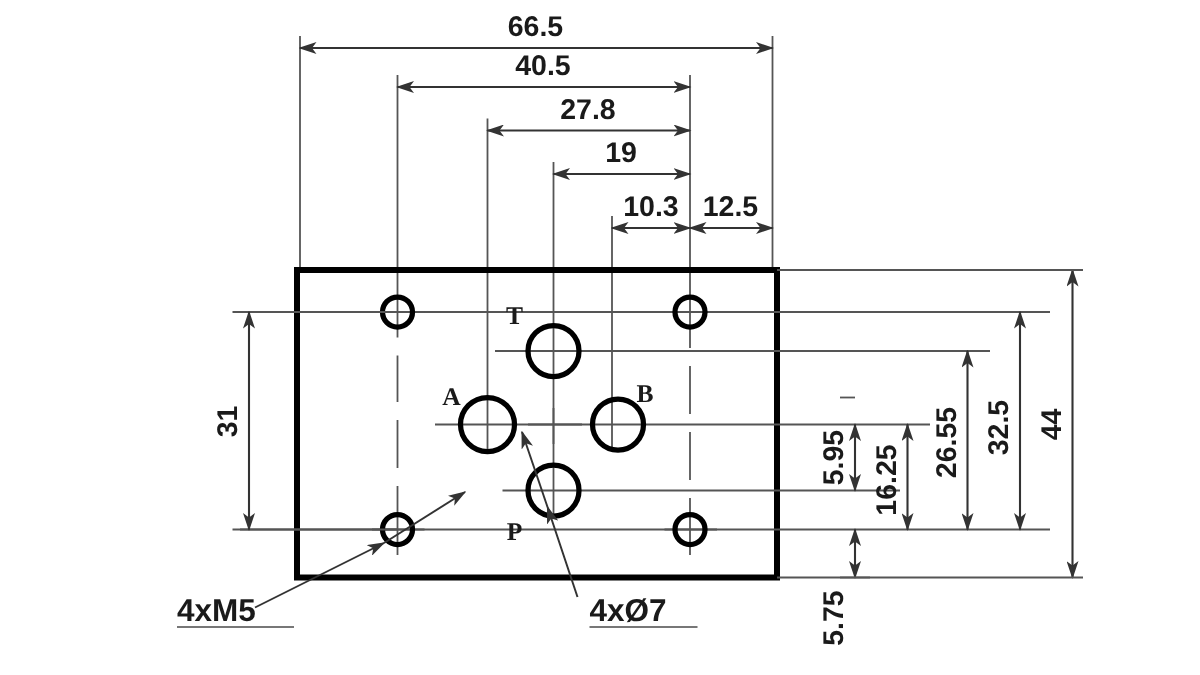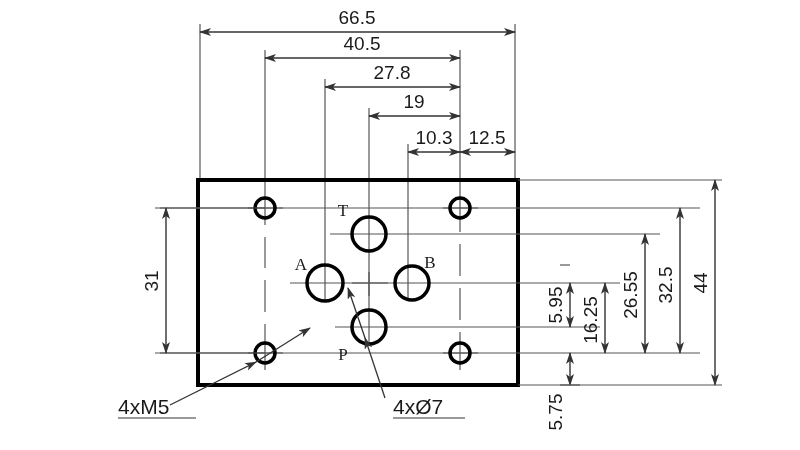--- a/index.html
+++ b/index.html
@@ -1,17 +1,17 @@
 <!DOCTYPE html>
 <html><head>
 <meta charset="utf-8">
 <style>
   html,body{margin:0;padding:0;background:#ffffff;}
   body{width:800px;height:450px;overflow:hidden;font-family:"Liberation Sans",sans-serif;}
-  #stage{position:relative;width:716px;height:450px;background:#fff;}
+  #stage{position:relative;width:716px;height:450px;background:#fff;font-weight:bold;}
   svg#drawing{position:absolute;left:0;top:0;width:800px;height:450px;}
   .dimtext{font-family:"Liberation Sans",sans-serif;font-size:19px;fill:#1a1a1a;}
   .porttext{font-family:"Liberation Serif",serif;font-size:17px;fill:#1a1a1a;}
   .leadtext{font-family:"Liberation Sans",sans-serif;font-size:21px;fill:#1a1a1a;}
 </style>
 </head>
 <body>
 
 <div id="stage">
   <svg id="drawing" viewBox="0 0 800 450">

